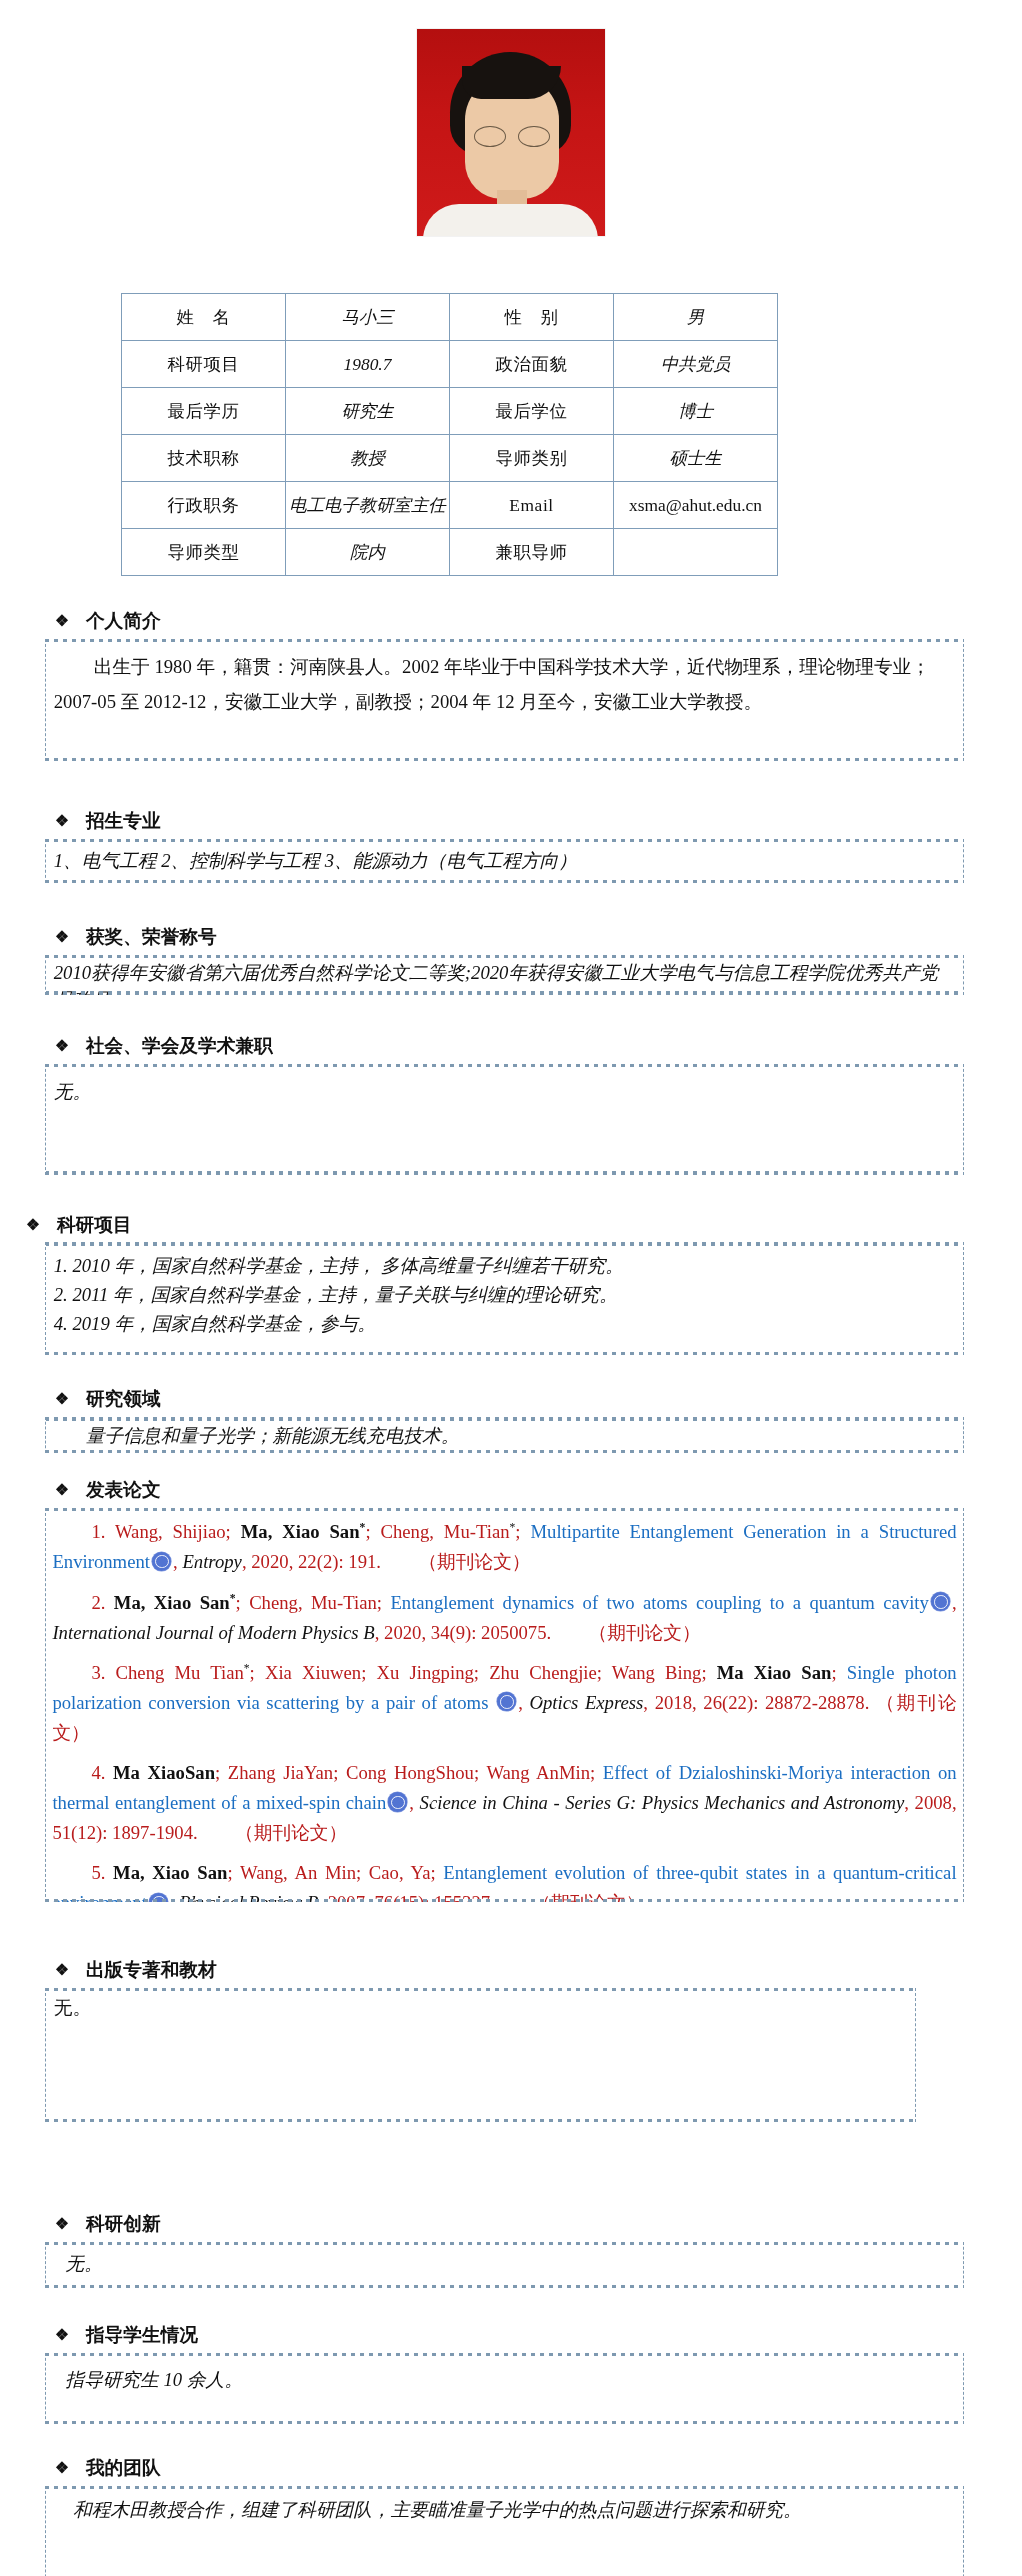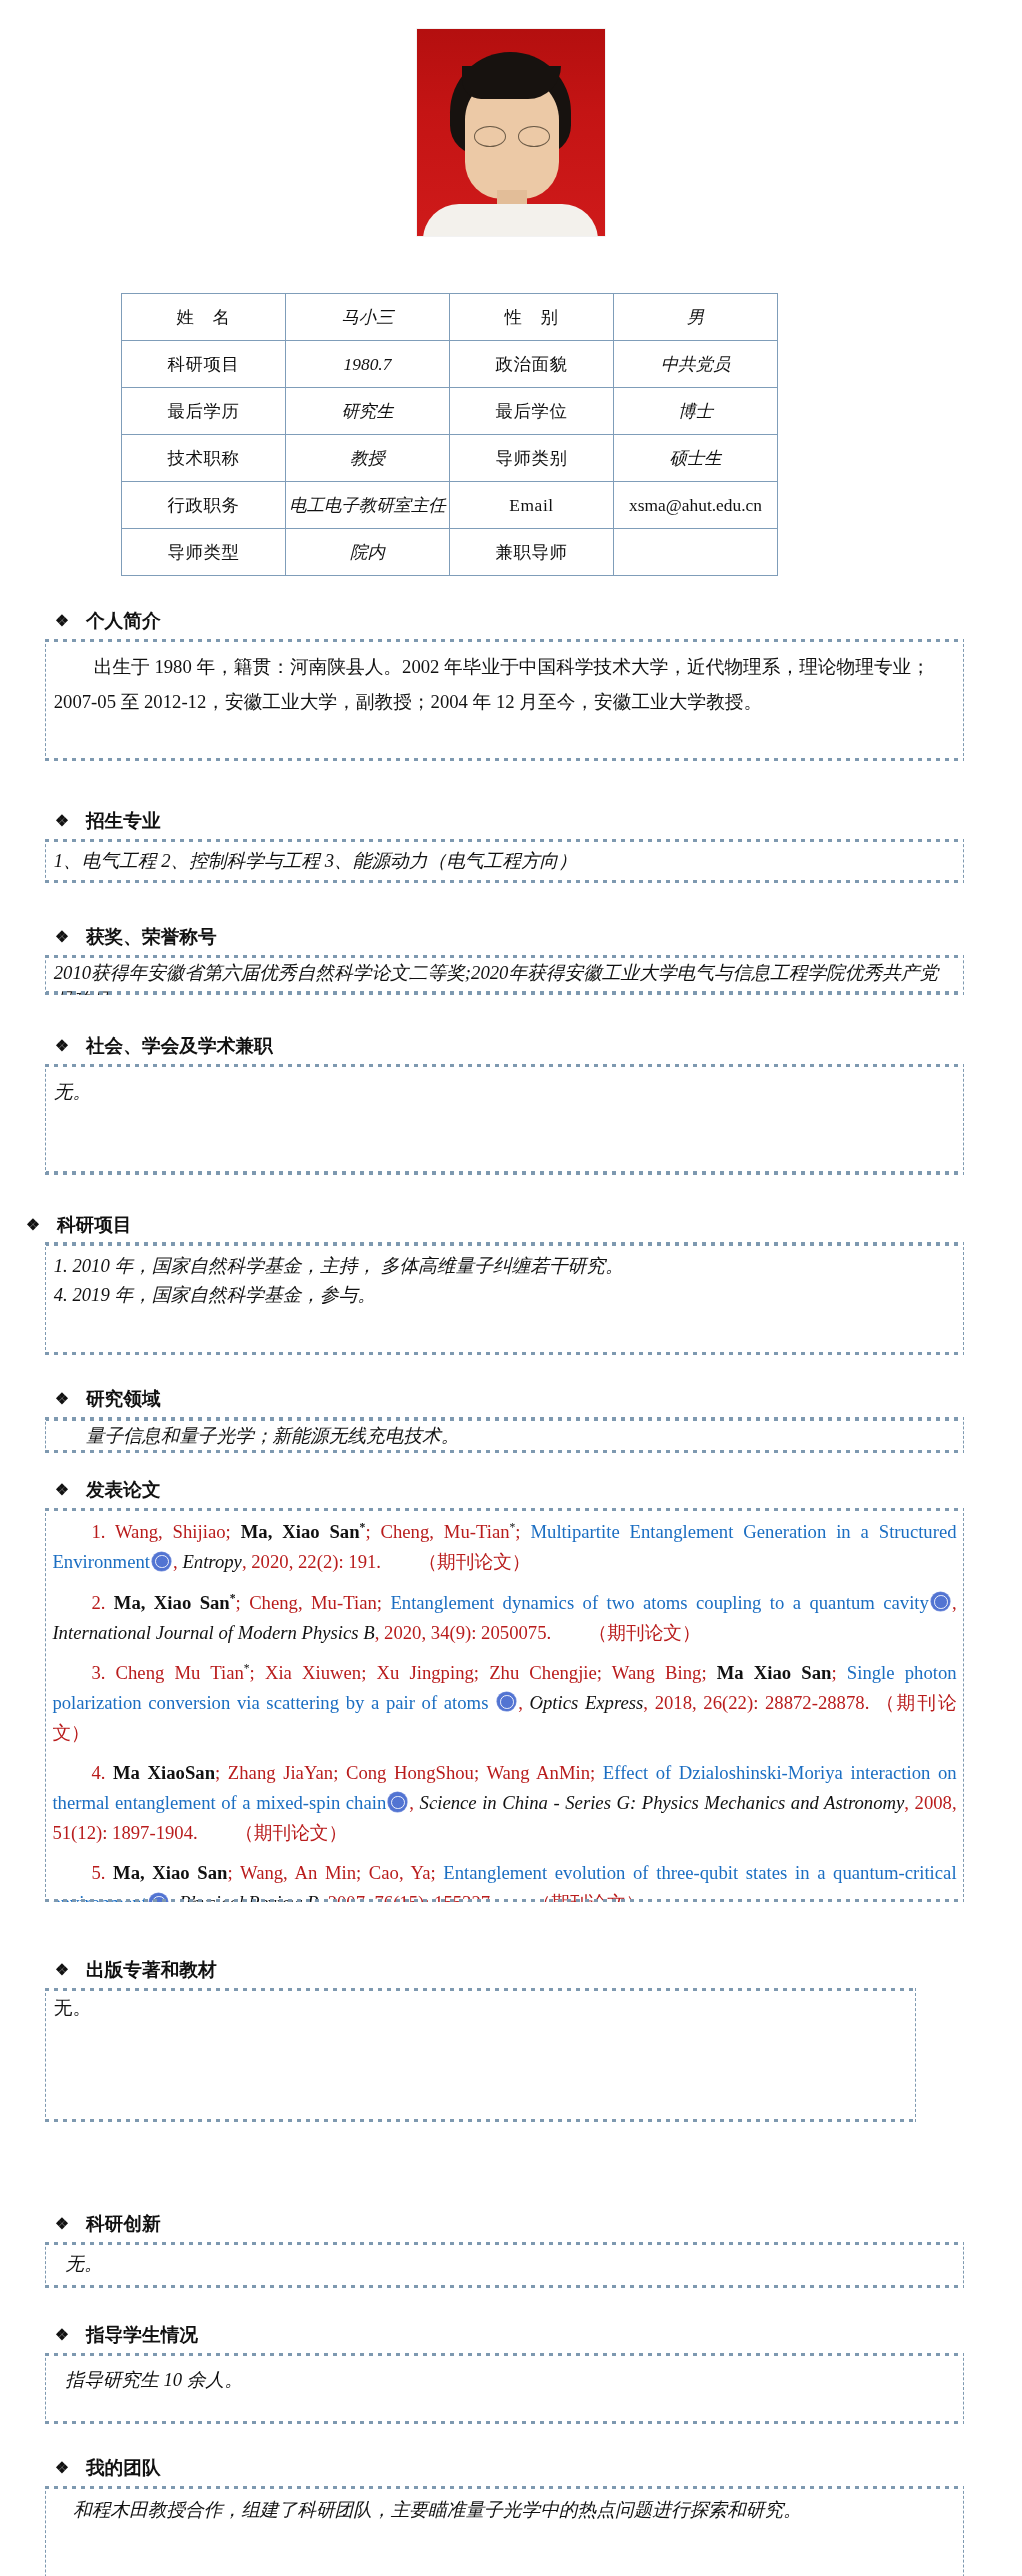--- a/index.html
+++ b/index.html
@@ -146,20 +146,21 @@
 </div>
 <div class="sec-box" id="box4">
   <div class="para">无。</div>
 </div>
 
 <div class="sec-header" id="sec5">
   <span class="bullet">❖</span><span class="htxt">科研项目</span>
 </div>
 <div class="sec-box" id="box5">
   <div class="list-item">1.  2010 年，国家自然科学基金，主持， 多体高维量子纠缠若干研究。</div>
+  <div class="list-item">2.  2011 年，国家自然科学基金，主持，量子关联与纠缠的理论研究。</div>
   <div class="list-item">4.  2019 年，国家自然科学基金，参与。</div>
 </div>
 
 <div class="sec-header" id="sec6">
   <span class="bullet">❖</span><span class="htxt">研究领域</span>
 </div>
 <div class="sec-box" id="box6">
   <div class="para">量子信息和量子光学；新能源无线充电技术。</div>
 </div>
 

